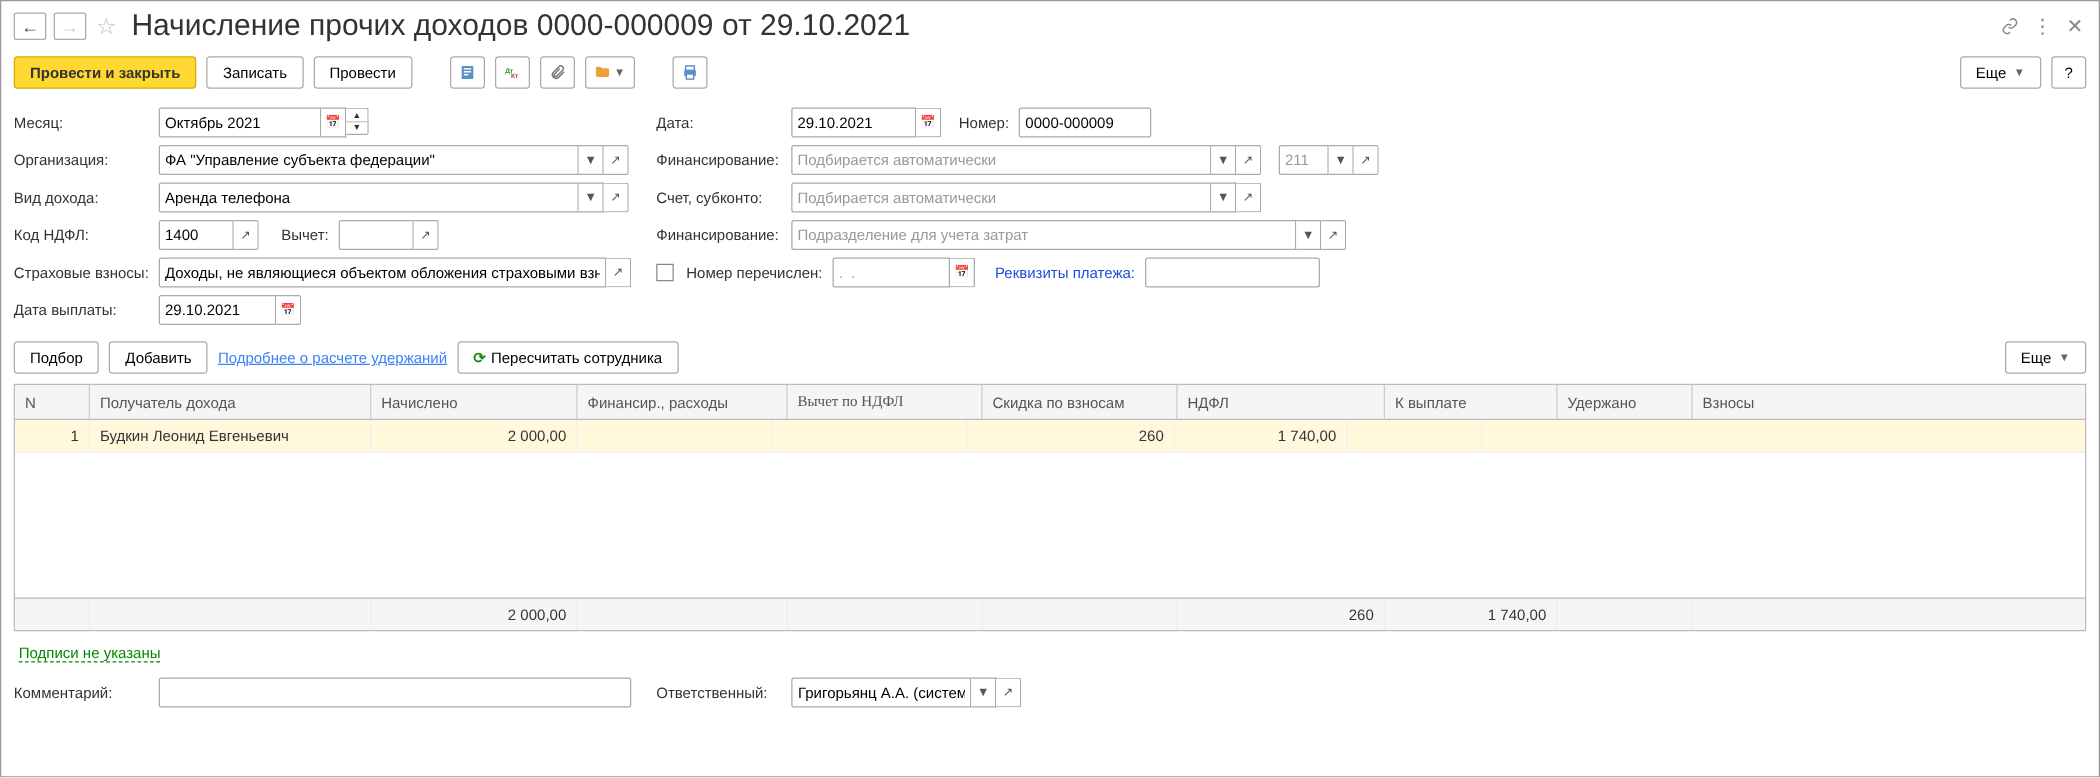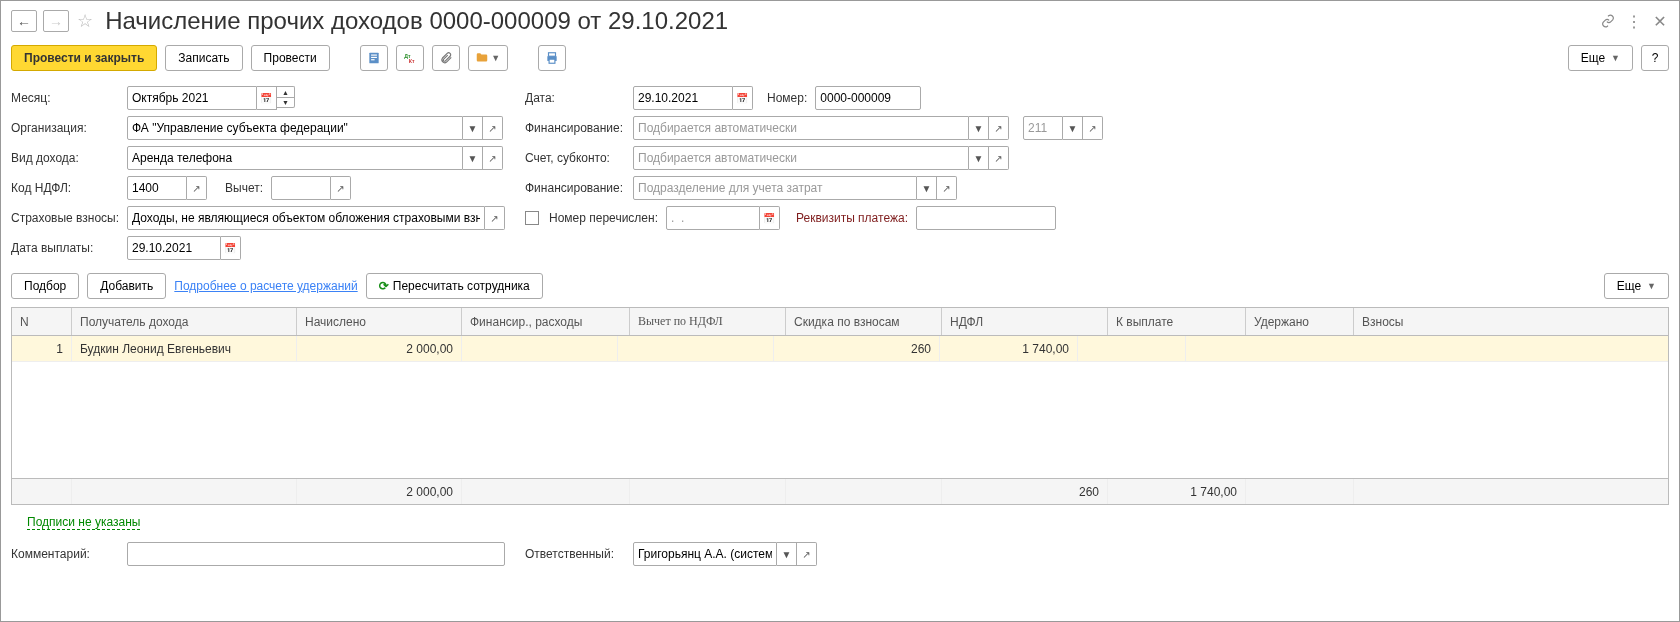--- a/index.html
+++ b/index.html
@@ -240,21 +240,21 @@
         <div class="input-group">
           <div class="input" style="width:60px">
               <input value="" style="">
             </div>
           <div class="input-btn">↗</div>
         </div>
       </div>
       <div class="col-right">
         <div class="lbl2">Финансирование:</div>
         <div class="input-group">
-          <div class="input" style="width:284px">
+          <div class="input" style="width:404px">
               <input placeholder="Подразделение для учета затрат" style="">
             </div>
           <div class="input-btn">▼</div>
           <div class="input-btn">↗</div>
         </div>
       </div>
     </div>
 
     <div class="form-row">
       <div class="col-left">
@@ -269,21 +269,21 @@
       <div class="col-right">
         <div class="checkbox"></div>
         <div style="margin:0 4px 0 6px">Номер перечислен:</div>
         <div class="input-group">
           <div class="input" style="width:94px">
               <input style="color: rgb(187, 187, 187);" placeholder=".  .">
             </div>
           <div class="input-btn">📅</div>
         </div>
         <div style="width:8px"></div>
-        <div style="color:#7f1d1d;margin-right:4px">Реквизиты платежа:</div>
+        <div style="color:#1d4ed8;margin-right:4px">Реквизиты платежа:</div>
         <div class="input" style="width:140px">
             <input style="">
           </div>
       </div>
     </div>
 
     <div class="form-row">
       <div class="col-left">
         <div class="lbl">Дата выплаты:</div>
         <div class="input-group">
@@ -345,21 +345,21 @@
       <div class="td c5"></div>
       <div class="td c6"></div>
       <div class="td c7 num">260</div>
       <div class="td c8 num">1 740,00</div>
       <div class="td c9"></div>
       <div class="td c10" style="border-right:none"></div>
     </div>
   </div>
 
   <div class="bottom">
-    <div style="margin:10px 16px">
+    <div style="margin:10px 4px">
       <span class="link green">Подписи не указаны</span>
     </div>
     <div class="form-row">
       <div class="col-left">
         <div class="lbl">Комментарий:</div>
         <div class="input" style="width:378px">
             <input value="" style="">
           </div>
       </div>
       <div class="col-right">

